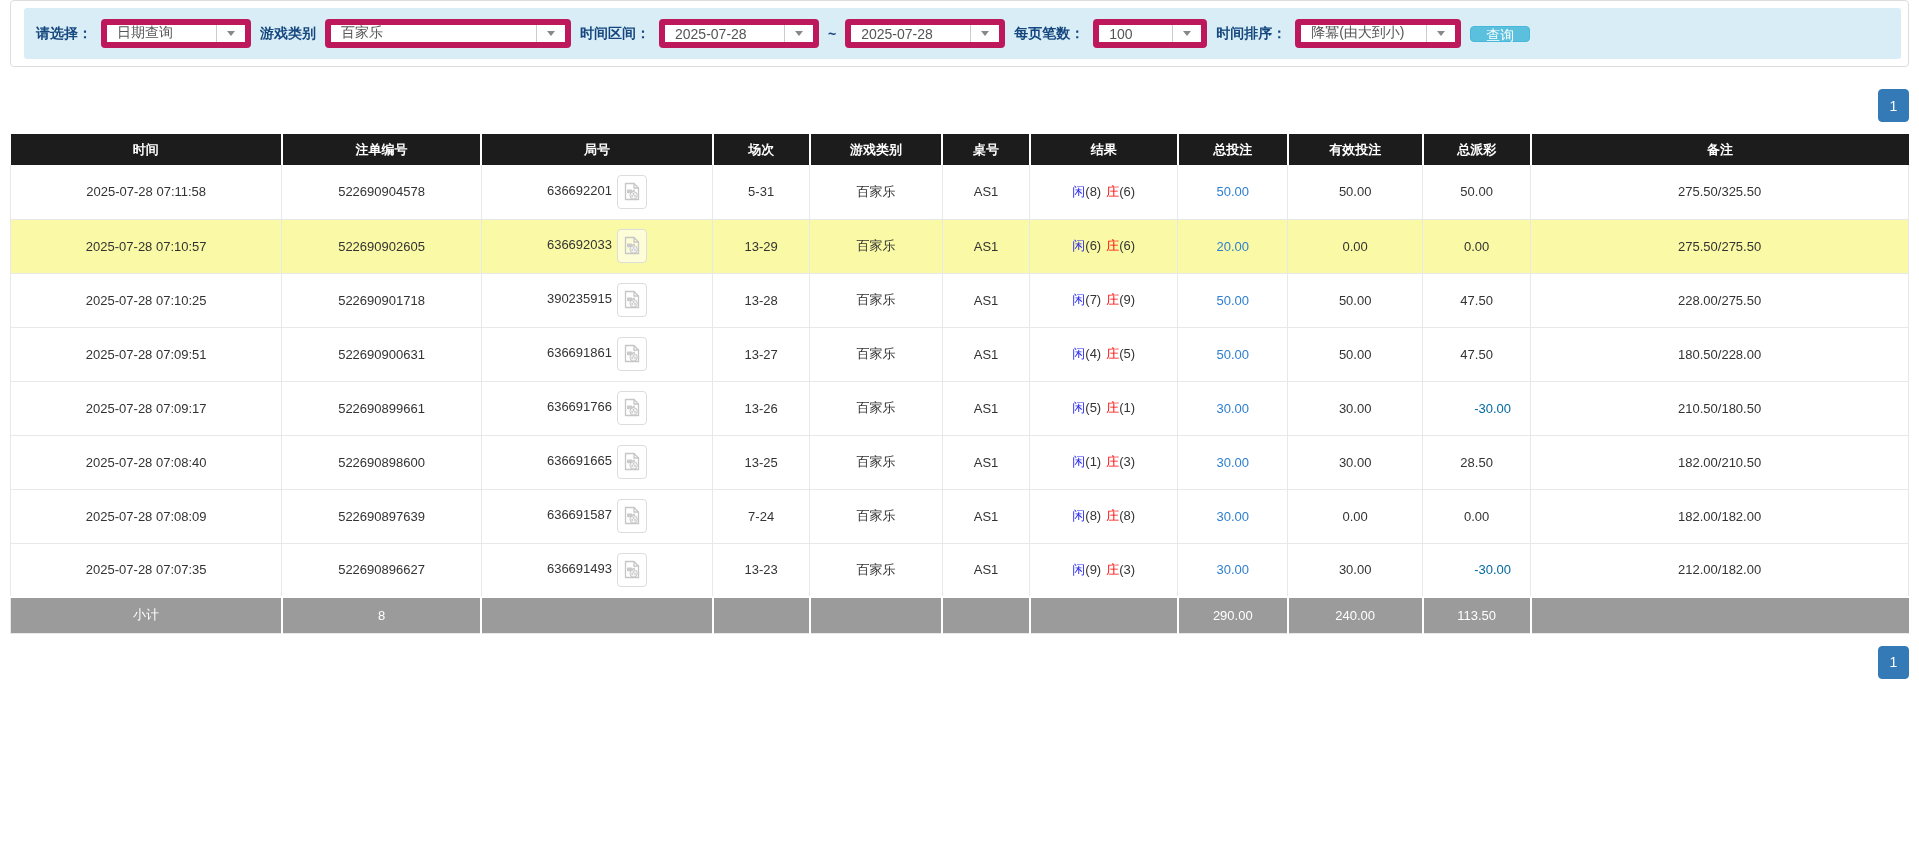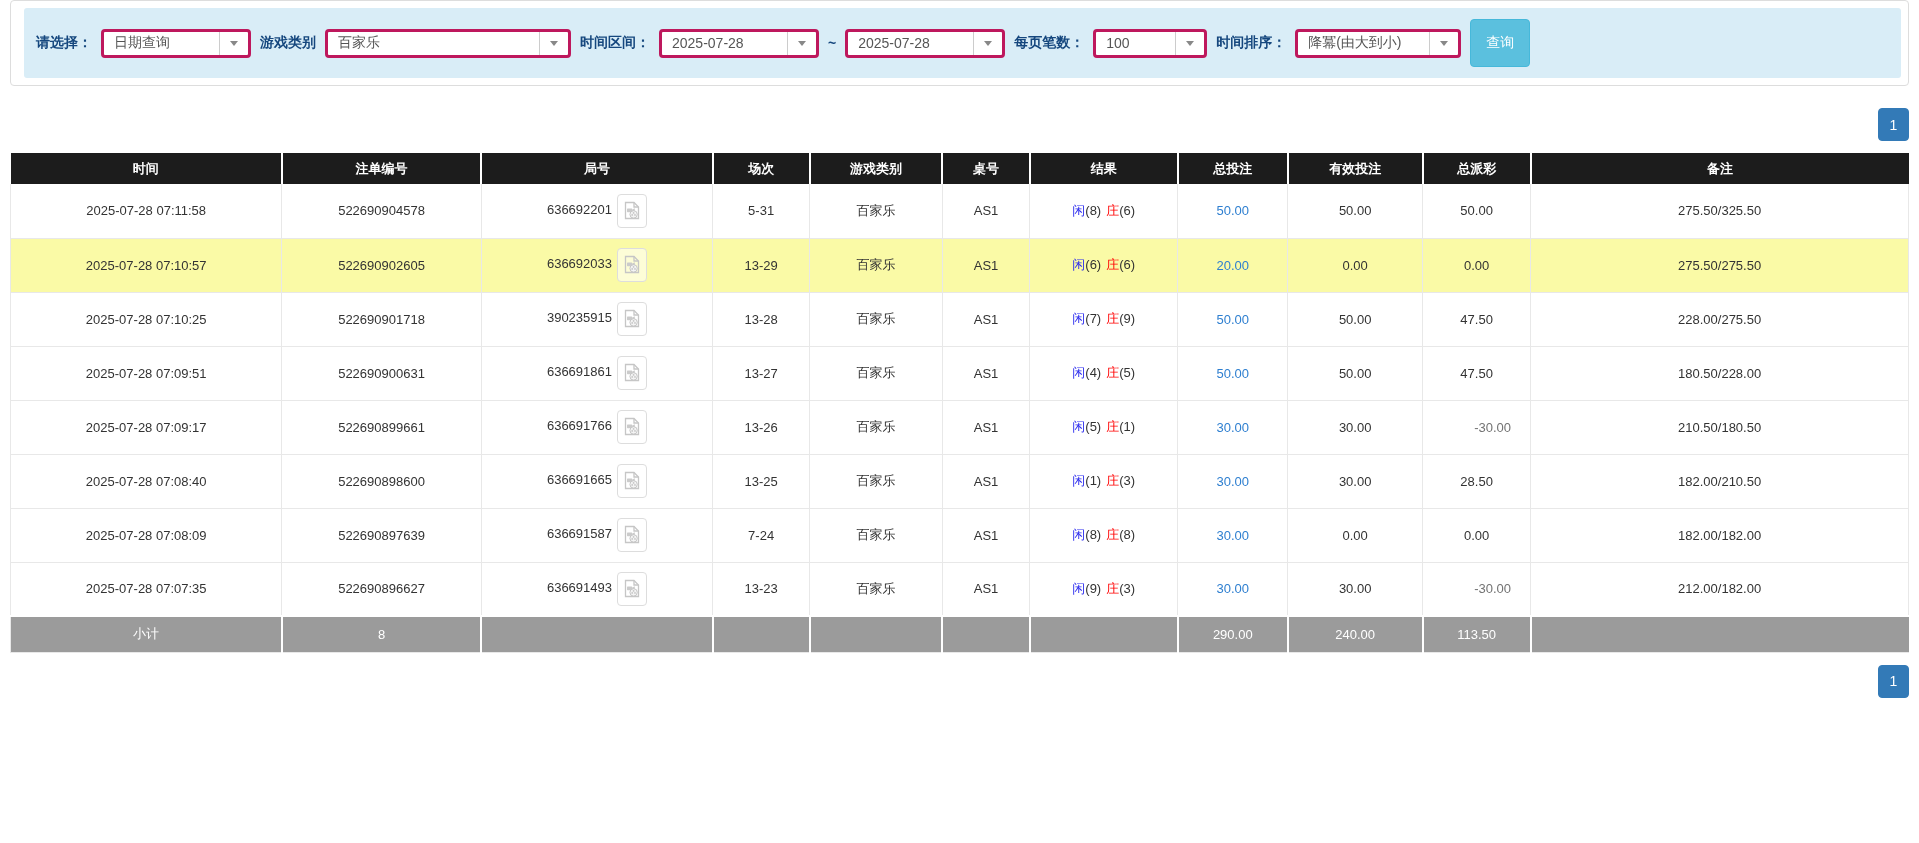--- a/index.html
+++ b/index.html
@@ -10,26 +10,26 @@
   }
   .page { padding:0 10px; }
 
   .page-title { font-size:21px; font-weight:500; color:#333; margin:14px 0 11px 2px; }
 
   
   .filter-panel { border:1px solid #ddd; border-radius:4px; padding:7px; background:#fff; }
   .filter-bar { background:#d9edf7; border-radius:3px; padding:11px 12px; display:flex; align-items:center; gap:9px;margin-left:6px; }
   .flabel { color:#15477e; font-weight:bold; font-size:14px; white-space:nowrap; }
   .tilde { color:#15477e; font-weight:bold; font-size:14px; }
-  .select { background:#fff; border:3px solid #be185d; border-radius:4px; height:29px;
-            display:flex; align-items:center; justify-content:space-between; cursor:pointer; flex:0 0 auto; }
+  .select { background:#fff; border:6px solid #be185d; border-radius:4px; height:29px;
+            display:flex; align-items:flex-end; justify-content:space-between; cursor:pointer; flex:0 0 auto; }
   .sel-text { padding:0 10px; font-size:14px; color:#555; white-space:nowrap; overflow:hidden; }
   .caret-box { width:29px; align-self:stretch; border-left:1px solid #ccc; display:flex; align-items:center; justify-content:center; }
   .caret { width:0; height:0; border-left:4px solid transparent; border-right:4px solid transparent; border-top:5px solid #888; }
-  .search-btn { background:#5bc0de; color:#fff; border:1px solid #46b8da; border-radius:4px; height:48px;
+  .search-btn { background:#5bc0de; color:#fff; border:1px solid #46b8da; border-radius:4px; height:16px;
                 padding:0 15px; font-size:14px; cursor:pointer; }
 
   
   .info-bar { margin-top:8px; background:#dff0d8; border-radius:3px; height:46px;
               display:flex; align-items:center; justify-content:space-between; padding:0 15px; font-size:13px; color:#7c8a72; }
   .info-bar .red { color:#ff0000; }
 
   
   .pagination { display:flex; justify-content:flex-end; }
   .pagination.top { margin:22px 0 12px; }
@@ -41,21 +41,21 @@
   table { width:100%; border-collapse:collapse; table-layout:fixed; font-size:13px; color:#333; }
   thead th { background:#1c1c1c; color:#fff; font-weight:bold; height:31px; font-size:13px;
              border-right:2px solid #fff; text-align:center; }
   thead th:last-child { border-right:none; }
   tbody.data td { height:54px; text-align:center; background:#fff;
                   border:1px solid #e8e8e8; border-top:none; }
   tr.highlight td { background:#fafaa6; }
   .player { color:#2b2bee; }
   .banker { color:#ff0000; margin-left:5px; }
   .blue-link { color:#2e7fd0; cursor:pointer; }
-  .neg { color:#737373;padding-left:33px; }
+  .neg { color:#0369a1;padding-left:33px; }
 
   tr.summary-row td { background:#9b9b9b; color:#fff; height:36px; text-align:center;
                       border-right:2px solid #fff; border-top:2px solid #fff; }
   tr.summary-row td:last-child { border-right:none; }
 
   .video-btn { width:30px; height:34px; border:1px solid #ddd; border-radius:4px;
                background:rgba(255,255,255,0.55); vertical-align:middle; margin-left:5px;
                cursor:pointer; padding:2px 0 0 0; display:inline-block; }
 </style>
 </head>

